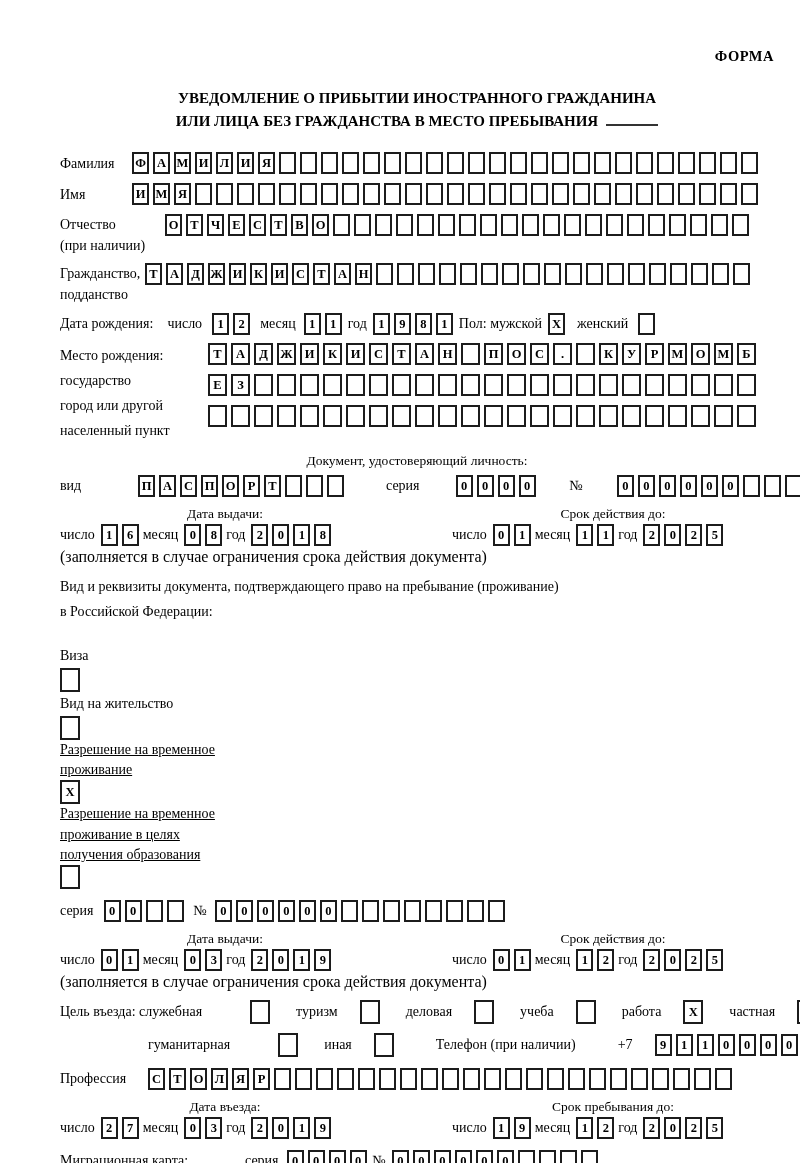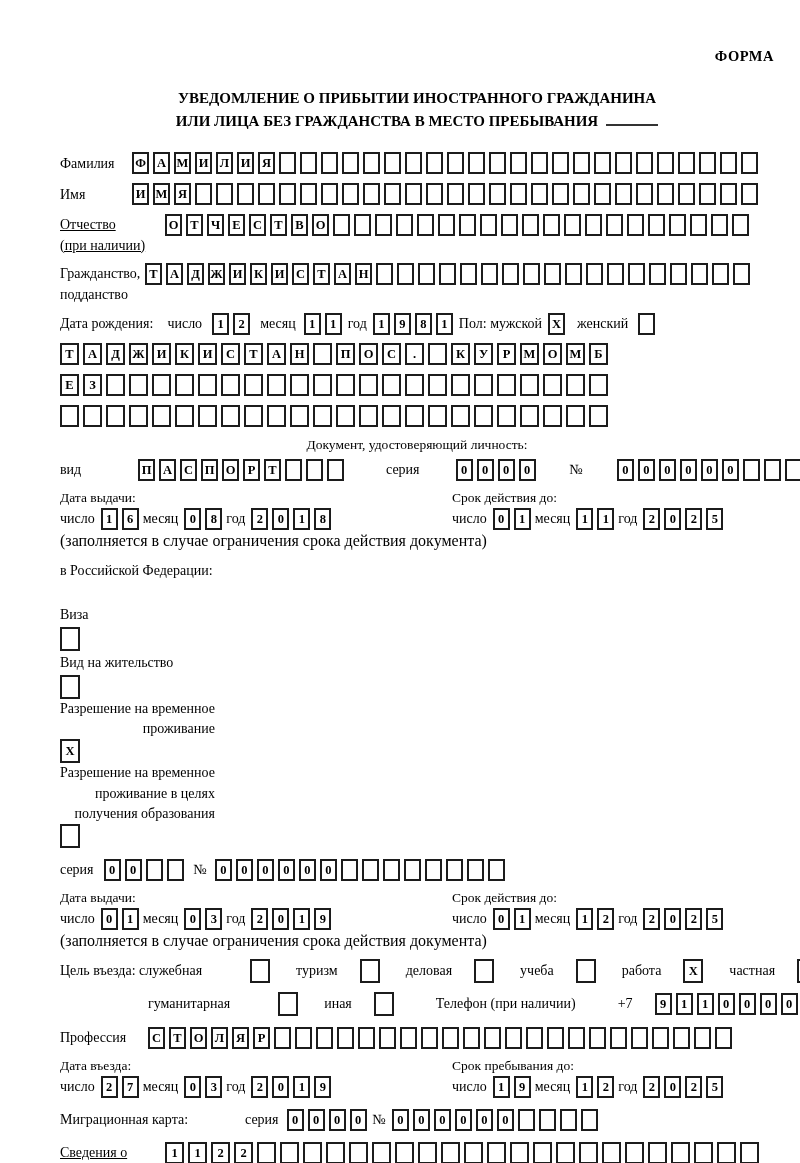--- a/index.html
+++ b/index.html
@@ -16,50 +16,50 @@
   
   .title{text-align:center;font-weight:bold;font-size:15px;margin-top:22px;line-height:1.55;}
   .blank{display:inline-block;width:52px;border-bottom:2px solid #333;height:12px;margin-left:8px;}
   .sec{font-weight:bold;font-size:13.6px;margin-top:26px;margin-left:4px;}
 
   
   .frow{display:flex;align-items:flex-start;margin-top:7px;}
   .lbl{line-height:24px;white-space:nowrap;}
   .lbl2{line-height:21px;white-space:nowrap;}
   .w72{width:72px;flex:none;}
-  .w105{width:105px;flex:none;text-decoration:underline;}
+  .w105{width:105px;flex:none;}
   .w85{width:85px;flex:none;}
   .w88{width:88px;flex:none;}
   .w148{width:148px;flex:none;}
   .w50{width:50px;flex:none;}
   .w145{width:145px;flex:none;}
 
   
   .cells{white-space:nowrap;display:inline-block;}
   .cell{display:inline-block;box-sizing:border-box;width:17px;height:22px;
         border:2px solid #1c1c1c;margin-right:4px;text-align:center;
         font-weight:bold;font-size:12.5px;line-height:18px;vertical-align:middle;
         font-family:"Liberation Serif",serif;}
   .lg .cell{width:19px;}
   .cb .cell{width:20px;height:24px;line-height:20px;margin-right:0;}
 
   
   .two-col{display:flex;margin-top:8px;}
   .col-l{width:392px;flex:none;}
   .col-r{flex:1;}
-  .ctr{ text-align:left;font-size:13.5px;}
+  .ctr{ text-align:center;font-size:13.5px;}
   .ctr-l{width:330px;}
   .dline{display:flex;align-items:center;margin-top:2px;white-space:nowrap;}
   .dline span.t{margin:0 6px 0 0;}
   .dline .gap{margin-left:12px;}
   .note{text-align:left;font-size:16px;margin-top:2px;}
 
   
   .res-row{display:flex;align-items:flex-start;margin-top:20px;flex-direction:column;}
-  .res-row .opt{text-align:right;line-height:1.45;}
+  .res-row .opt{text-align:left;line-height:1.45;text-decoration:underline;}
   .res-row .sp{width:14px;flex:none;}
   .res-row .sp2{width:22px;flex:none;}
 
   
   .p-row{display:flex;align-items:center;margin-top:9px;white-space:nowrap;gap:16px;}
   .p-row .g{margin-left:10px;margin-right:6px;}
 
   
   .rep{display:flex;align-items:flex-start;margin-top:10px;}
   .rep-labels div{line-height:21.5px;}
@@ -113,20 +113,26 @@
     <span class="cells"><span class="cell">1</span><span class="cell">1</span></span>
     <span class="lbl" style="margin:0 6px 0 2px;">год</span>
     <span class="cells"><span class="cell">1</span><span class="cell">9</span><span class="cell">8</span><span class="cell">1</span></span>
     <span class="lbl" style="margin:0 6px 0 2px;">Пол: мужской</span>
     <span class="cells"><span class="cell">X</span></span>
     <span class="lbl" style="margin:0 10px 0 8px;">женский</span>
     <span class="cells"><span class="cell"></span></span>
   </div>
 
   <div class="frow">
+    <div class="w148">
+      <div class="lbl2" style="line-height:25px;">Место рождения:</div>
+      <div class="lbl2" style="line-height:25px;">государство</div>
+      <div class="lbl2" style="line-height:25px;">город или другой</div>
+      <div class="lbl2" style="line-height:25px;">населенный пункт</div>
+    </div>
     <div>
       <div class="cells lg" style="margin-bottom:9px;"><span class="cell">Т</span><span class="cell">А</span><span class="cell">Д</span><span class="cell">Ж</span><span class="cell">И</span><span class="cell">К</span><span class="cell">И</span><span class="cell">С</span><span class="cell">Т</span><span class="cell">А</span><span class="cell">Н</span><span class="cell"></span><span class="cell">П</span><span class="cell">О</span><span class="cell">С</span><span class="cell">.</span><span class="cell"></span><span class="cell">К</span><span class="cell">У</span><span class="cell">Р</span><span class="cell">М</span><span class="cell">О</span><span class="cell">М</span><span class="cell">Б</span></div>
       <div class="cells lg" style="margin-bottom:9px;"><span class="cell">Е</span><span class="cell">З</span><span class="cell"></span><span class="cell"></span><span class="cell"></span><span class="cell"></span><span class="cell"></span><span class="cell"></span><span class="cell"></span><span class="cell"></span><span class="cell"></span><span class="cell"></span><span class="cell"></span><span class="cell"></span><span class="cell"></span><span class="cell"></span><span class="cell"></span><span class="cell"></span><span class="cell"></span><span class="cell"></span><span class="cell"></span><span class="cell"></span><span class="cell"></span><span class="cell"></span></div>
       <div class="cells lg"><span class="cell"></span><span class="cell"></span><span class="cell"></span><span class="cell"></span><span class="cell"></span><span class="cell"></span><span class="cell"></span><span class="cell"></span><span class="cell"></span><span class="cell"></span><span class="cell"></span><span class="cell"></span><span class="cell"></span><span class="cell"></span><span class="cell"></span><span class="cell"></span><span class="cell"></span><span class="cell"></span><span class="cell"></span><span class="cell"></span><span class="cell"></span><span class="cell"></span><span class="cell"></span><span class="cell"></span></div>
     </div>
   </div>
 
   <div class="doc-hdr">Документ, удостоверяющий личность:</div>
   <div class="frow" style="align-items:center;margin-top:5px;gap:28px;">
     <span class="lbl w50">вид</span>
@@ -157,20 +163,21 @@
         <span class="t gap">месяц</span>
         <span class="cells"><span class="cell">1</span><span class="cell">1</span></span>
         <span class="t">год</span>
         <span class="cells"><span class="cell">2</span><span class="cell">0</span><span class="cell">2</span><span class="cell">5</span></span>
       </div>
     </div>
   </div>
   <div class="note">(заполняется в случае ограничения срока действия документа)</div>
 
   <div style="margin-top:8px;line-height:1.8;">
+    <div>Вид и реквизиты документа, подтверждающего право на пребывание (проживание)</div>
     <div>в Российской Федерации:</div>
   </div>
 
   <div class="res-row">
     <span class="lbl" style="margin-right:4px;">Виза</span>
     <span class="cells cb"><span class="cell"></span></span>
     <span class="sp2"></span>
     <span class="lbl" style="margin-right:10px;">Вид на жительство</span>
     <span class="cells cb"><span class="cell"></span></span>
     <span class="sp2"></span>

